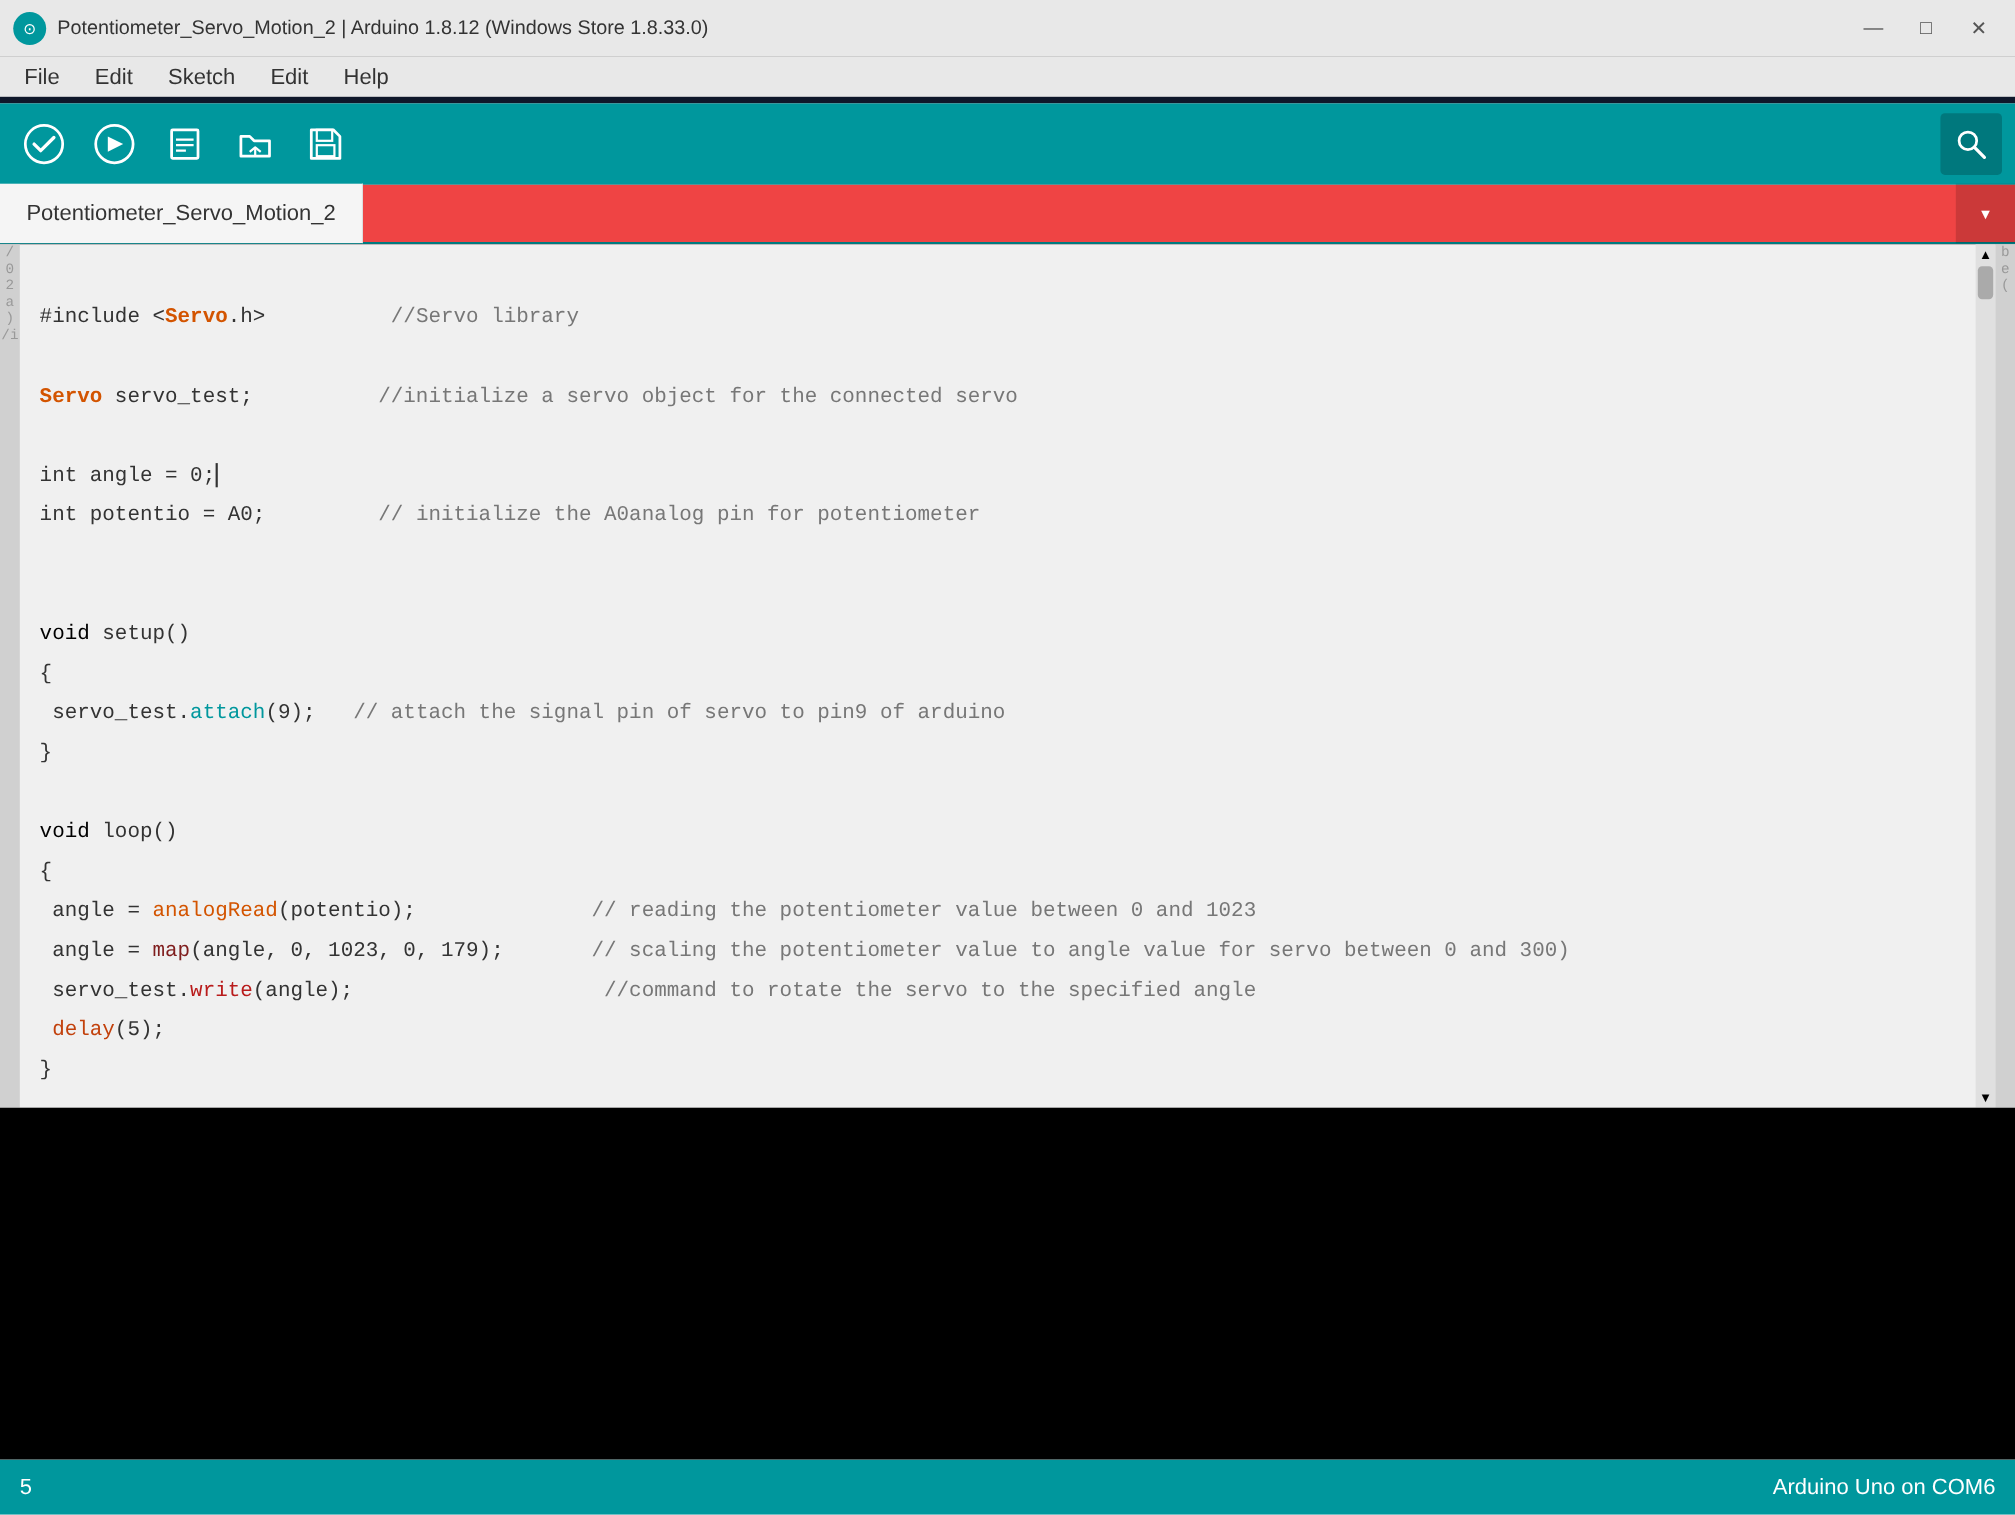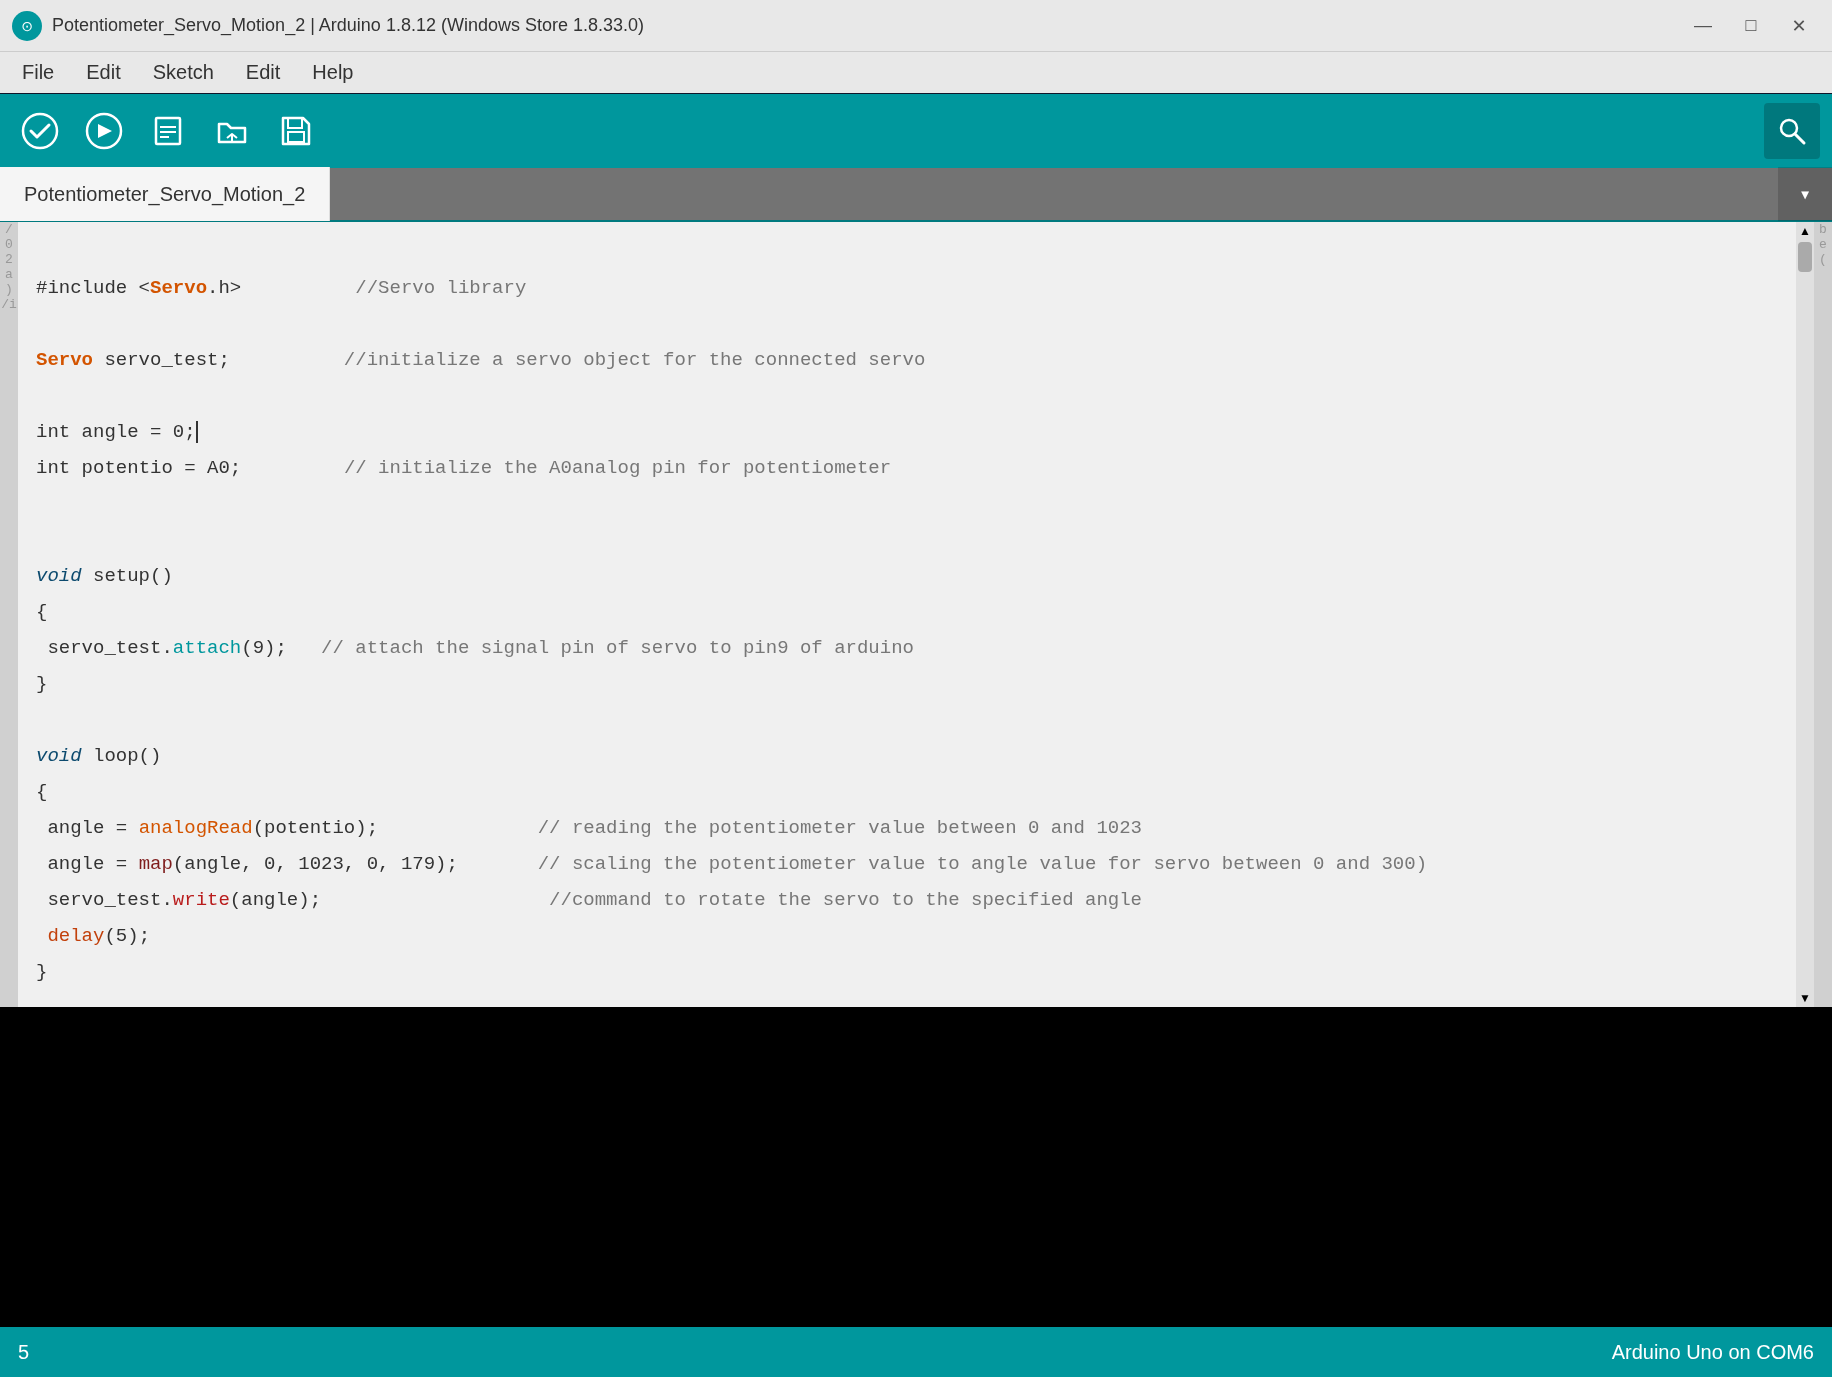--- a/index.html
+++ b/index.html
@@ -13,21 +13,21 @@
     }
     .title-bar-left { display: flex; align-items: center; gap: 10px; }
     .title-bar-icon { width: 30px; height: 30px; background: #00979d; border-radius: 50%; display: flex; align-items: center; justify-content: center; color: white; font-size: 14px; }
     .title-bar-title { font-size: 18px; color: #333; }
     .title-bar-controls { display: flex; gap: 6px; }
     .title-btn { width: 42px; height: 30px; background: transparent; border: none; cursor: pointer; font-size: 18px; color: #555; display: flex; align-items: center; justify-content: center; }
 
     
     .menu-bar {
       display: flex; align-items: center; background: #e8e8e8;
-      height: 42px; padding: 0 6px; border-bottom: 1px solid #0f172a;
+      height: 42px; padding: 0 6px; border-bottom: 6px solid #0f172a;
     }
     .menu-item { padding: 6px 16px; font-size: 20px; color: #333; cursor: pointer; border-radius: 4px; }
 
     
     .toolbar {
       display: flex; align-items: center; background: #00979d;
       height: 74px; padding: 0 12px; gap: 8px; justify-content: space-between;
     }
     .toolbar-left { display: flex; align-items: center; gap: 8px; }
     .toolbar-btn {
@@ -37,21 +37,21 @@
     }
     .toolbar-btn svg { fill: white; }
     .toolbar-search-btn {
       width: 56px; height: 56px; background: rgba(0,0,0,0.2); border: none; cursor: pointer;
       display: flex; align-items: center; justify-content: center; border-radius: 4px;
       color: white;
     }
 
     
     .tab-bar {
-      display: flex; align-items: center; background: #737373;
+      display: flex; align-items: center; background: #ef4444;
       height: 54px; padding: 0; border-bottom: 2px solid #007a7f;
     }
     .tab {
       display: flex; align-items: center; gap: 10px;
       background: #f5f5f5; height: 54px; padding: 0 24px;
       font-size: 20px; color: #333; cursor: pointer;
       border-right: 1px solid #ddd;
     }
     .tab-dropdown {
       margin-left: auto; width: 54px; height: 54px; background: rgba(0,0,0,0.15);
@@ -66,21 +66,21 @@
       width: 18px; background: #e0e0e0; display: flex; flex-direction: column; align-items: center;
     }
     .scroll-arrow { width: 18px; height: 18px; display: flex; align-items: center; justify-content: center; cursor: pointer; font-size: 12px; }
     .scroll-thumb { width: 14px; height: 30px; background: #aaa; border-radius: 4px; margin: 2px; }
 
     
     .kw-include { color: #333; }
     .kw-servo-lib { color: #d35400; font-weight: bold; }
     .kw-servo { color: #d35400; font-weight: bold; }
     .kw-int { color: #333; }
-    .kw-void { color: #0c4a6e; font-style: italic; }
+    .kw-void { color: #000000; }
     .fn-attach { color: #00979d; }
     .fn-analogRead { color: #d35400; }
     .fn-map { color: #7f1d1d; }
     .fn-write { color: #b91c1c; }
     .fn-delay { color: #c2410c; }
     .comment { color: #777; font-family: Liberation Mono, monospace; }
     .cursor { display: inline-block; width: 2px; height: 22px; background: #333; vertical-align: middle; animation: blink 1s infinite; }
     @keyframes blink { 0%,100%{opacity:1} 50%{opacity:0} }
 
     

